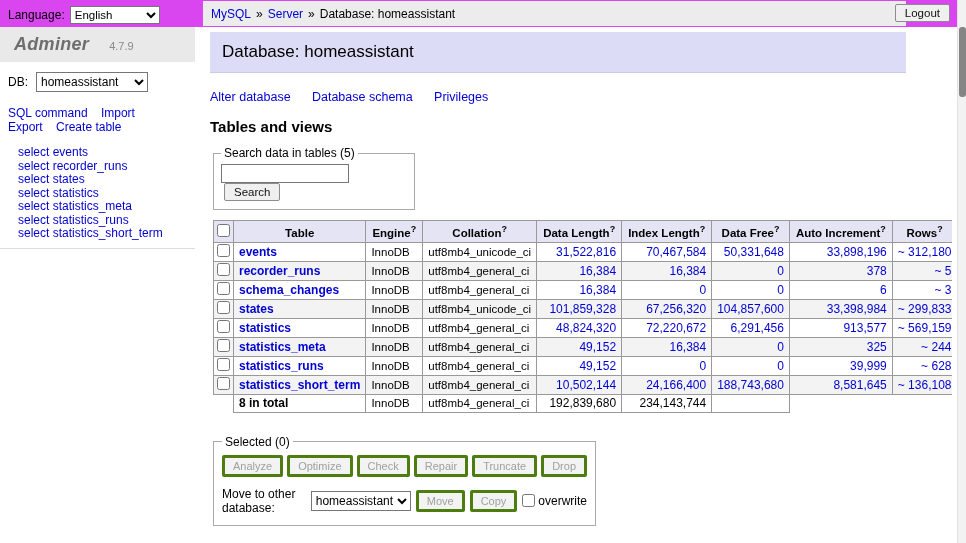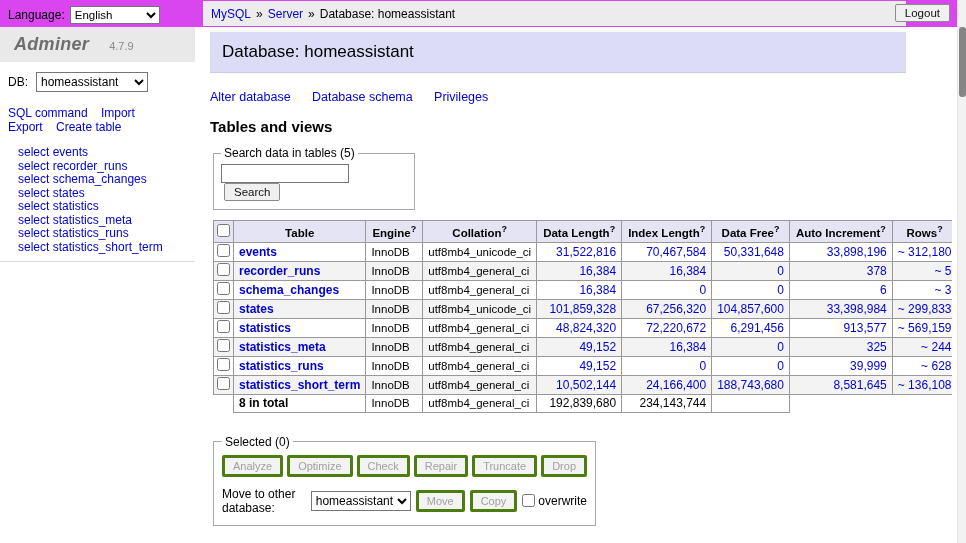--- a/index.html
+++ b/index.html
@@ -120,21 +120,20 @@
       <a>Export</a>
       <a>Create table</a>
     </div>
   </div>
   <div class="table-links">
 
       <a>select events</a>
 
       <a>select recorder_runs</a>
 
-      <a>select schema_changes</a>
 
       <a>select states</a>
 
       <a>select statistics</a>
 
       <a>select statistics_meta</a>
 
       <a>select statistics_runs</a>
 
       <a>select statistics_short_term</a>

